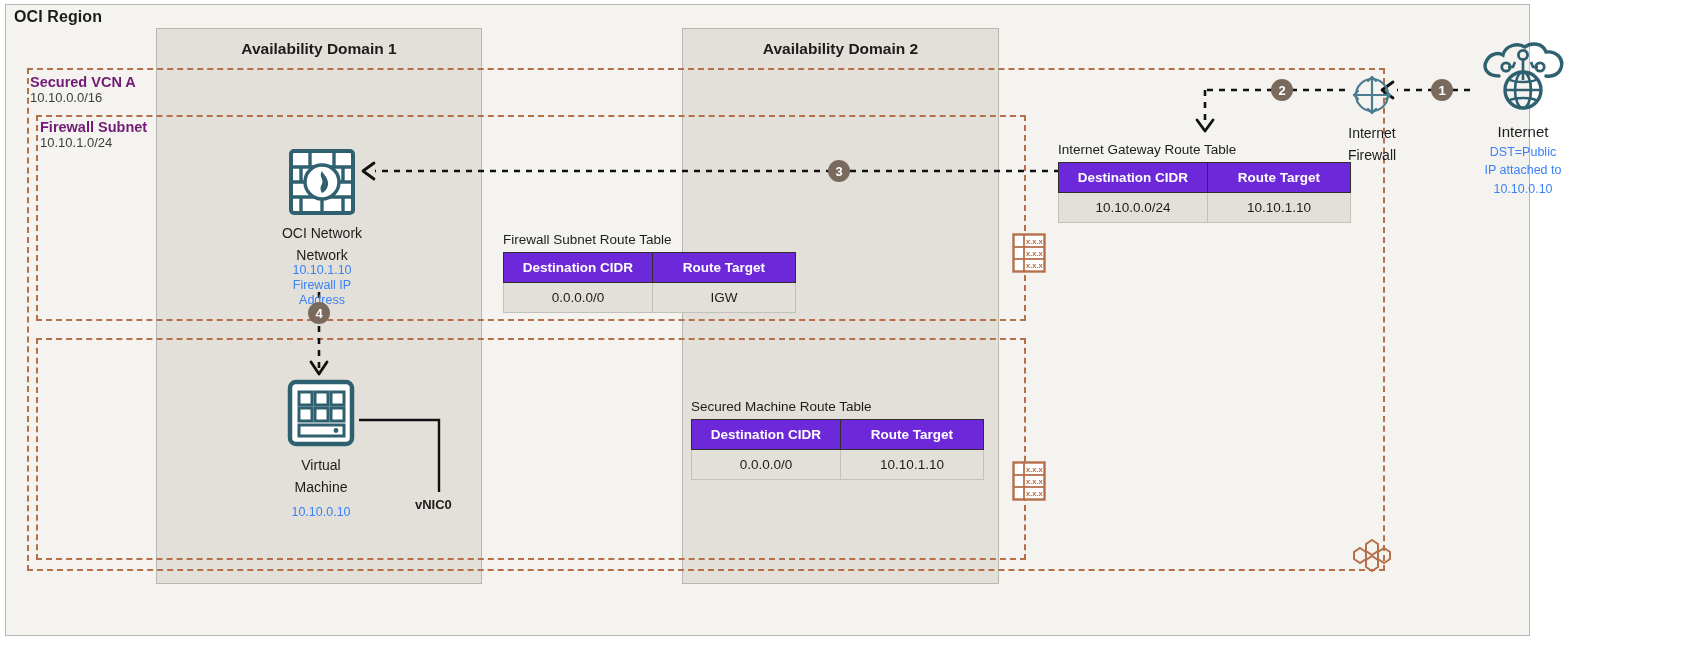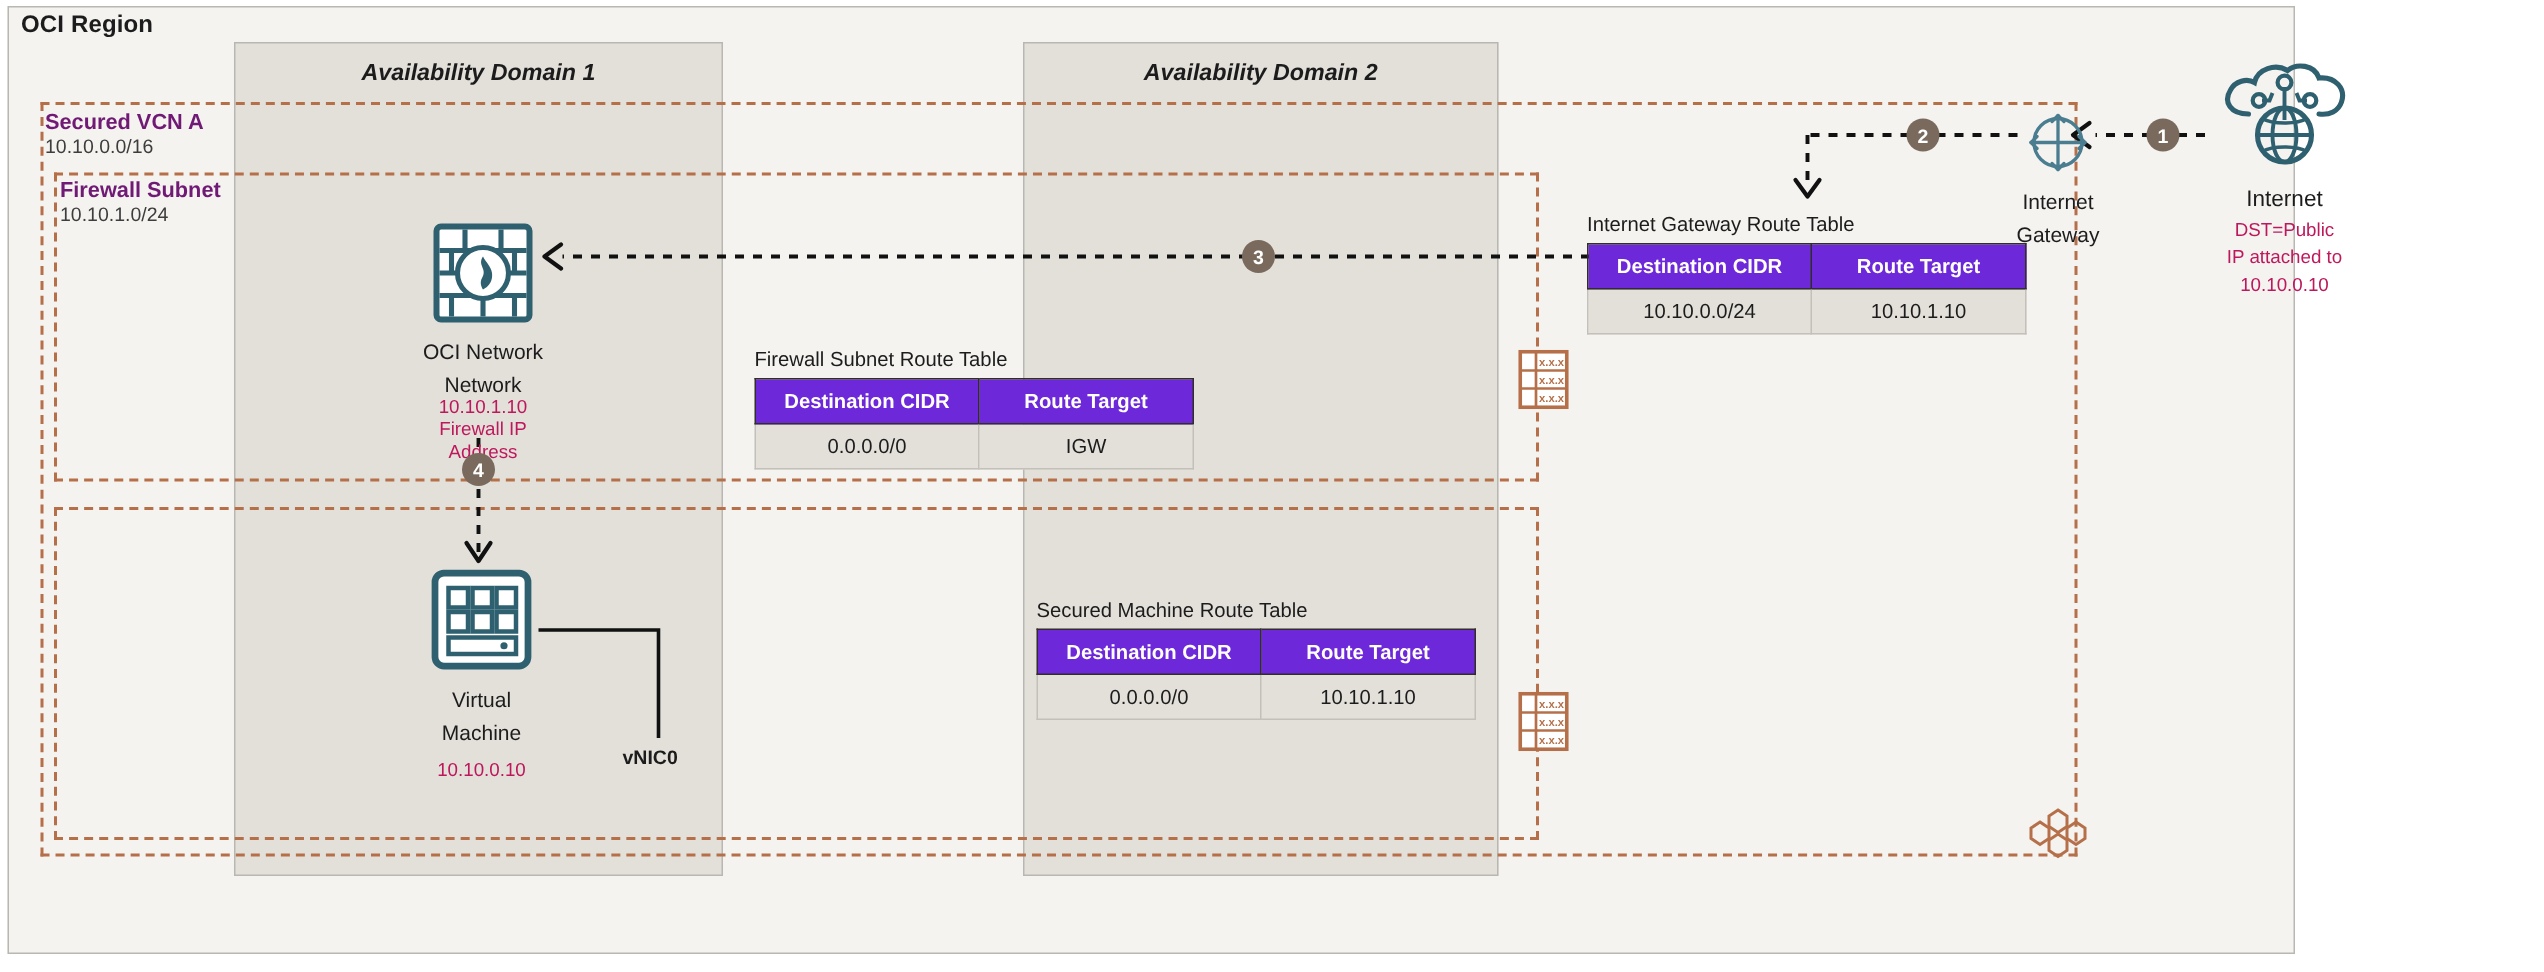--- a/index.html
+++ b/index.html
@@ -20,42 +20,42 @@
     position:absolute;left:14px;top:8px;
     font-size:16px;font-weight:bold;color:#1c1c1c;letter-spacing:.1px;
   }
 
   
   .ad{
     position:absolute;background:#e3e0da;border:1px solid #b9b7b2;box-sizing:border-box;
   }
   .ad-title{
     position:absolute;left:0;right:0;top:11px;text-align:center;
-    font-size:15.5px;font-weight:bold;color:#1c1c1c;font-style:italic;
+    font-size:15.5px;font-weight:bold;color:#1c1c1c;
   }
   #ad1{left:156px;top:28px;width:326px;height:556px;}
   #ad2{left:682px;top:28px;width:317px;height:556px;}
 
   
   .dbox{position:absolute;border:2px dashed #b5704a;box-sizing:border-box;background:transparent;}
   #vcn{left:27px;top:68px;width:1358px;height:503px;}
   #fwsub{left:36px;top:115px;width:990px;height:206px;}
   #pubsub{left:36px;top:338px;width:990px;height:222px;}
 
   .dbox-label{position:absolute;line-height:1.15;}
   .dbox-label .nm{font-size:14.5px;font-weight:bold;color:#701a75;}
   .dbox-label .cidr{font-size:13px;color:#3d3d3d;}
   #vcn-label{left:30px;top:74px;}
   #fw-label{left:40px;top:119px;}
   #pub-label{left:40px;top:343px;width:110px;}
 
   
   .node{position:absolute;text-align:center;}
   .node .cap{font-size:14px;color:#1c1c1c;line-height:1.18;margin-top:5px;font-weight:normal;}
-  .node .sub{font-size:12.5px;color:#be185d;line-height:1.18;}
+  .node .sub{font-size:12.5px;color:#3b82f6;line-height:1.18;}
 
   
   #firewall{left:262px;top:148px;width:120px;}
   
   #vm{left:260px;top:378px;width:122px;}
   
   #igw{left:1327px;top:74px;width:90px;}
   
   #internet{left:1453px;top:40px;width:140px;}
   #internet .cap{font-size:15px;}
@@ -201,21 +201,21 @@
       <g stroke="#4b7d90" stroke-width="2.2" fill="none" stroke-linecap="round" stroke-linejoin="round">
         <line x1="21" y1="3" x2="21" y2="39"></line>
         <line x1="3" y1="21" x2="39" y2="21"></line>
         <polyline points="17,7 21,3 25,7"></polyline>
         <polyline points="17,35 21,39 25,35"></polyline>
         <polyline points="7,17 3,21 7,25"></polyline>
         <polyline points="35,17 39,21 35,25"></polyline>
       </g>
     </svg>
     <div class="cap">Internet</div>
-    <div class="cap">Gateway</div>
+    <div class="cap">Firewall</div>
   </div>
 
   <div class="node" id="internet">
     <svg width="96" height="74" viewBox="0 0 96 74">
       <path d="M24 36 C12 36 7 28 12 20 C15 14 23 12 28 15 C30 6 42 2 50 7 C56 2 68 3 71 12 C82 11 89 19 86 28 C84 34 78 37 71 36" fill="none" stroke="#2e6070" stroke-width="3.4" stroke-linecap="round"></path>
       <g stroke="#2e6070" stroke-width="2.6" fill="none">
         <line x1="48" y1="18" x2="48" y2="40"></line>
         <polyline points="33,27 38,27 40,22"></polyline>
         <polyline points="63,27 58,27 56,22"></polyline>
       </g>

